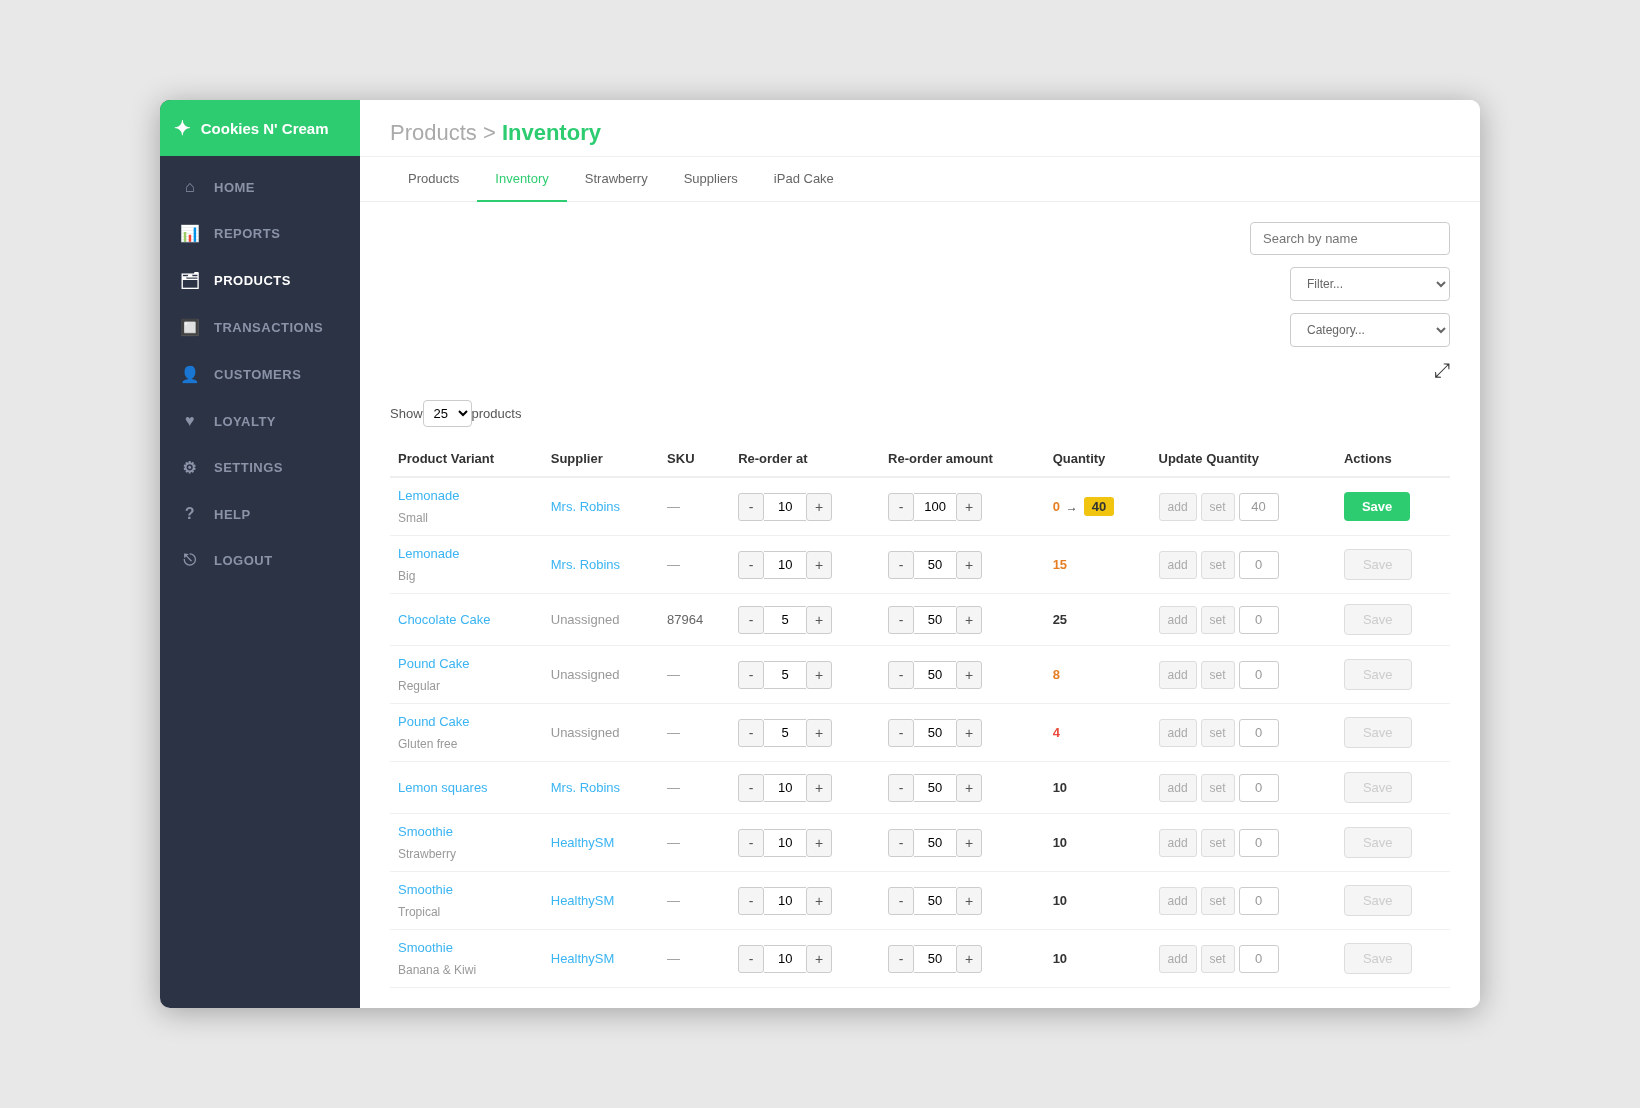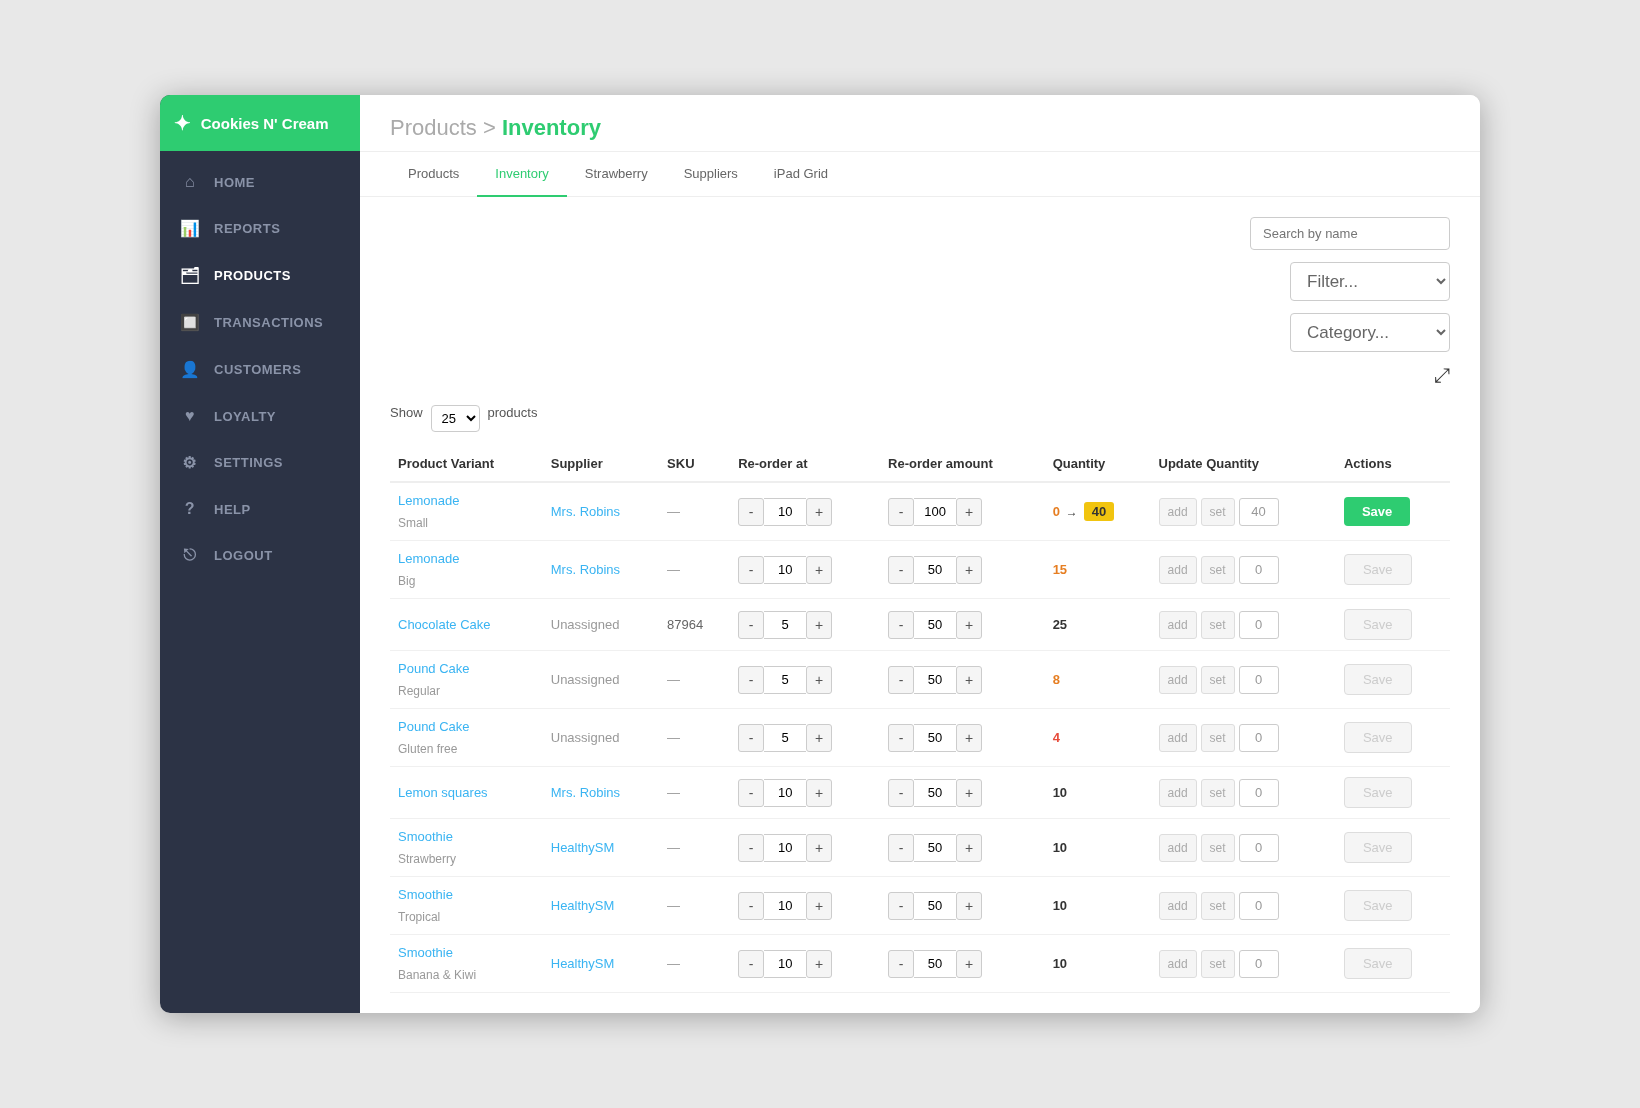--- a/index.html
+++ b/index.html
@@ -24,25 +24,25 @@
     .breadcrumb span.active { color: #2ecc71; font-weight: 700; }
 
     
     .tabs { display: flex; gap: 0; padding: 0 30px; border-bottom: 1px solid #eee; }
     .tab { padding: 14px 18px; font-size: 13px; color: #666; cursor: pointer; border-bottom: 2px solid transparent; margin-bottom: -1px; }
     .tab.active { color: #2ecc71; border-bottom: 2px solid #2ecc71; font-weight: 500; }
 
     
     .filters { display: flex; align-items: flex-end; gap: 12px; padding: 20px 30px 10px; flex-direction: column; }
     .search-input { border: 1px solid #ccc; border-radius: 4px; padding: 8px 12px; font-size: 13px; color: #999; width: 200px; outline: none; }
-    .filter-select { border: 1px solid #ccc; border-radius: 4px; padding: 8px 12px; font-size: 17px; color: #666; background: #fff; appearance: auto; width: 160px; }
+    .filter-select { border: 1px solid #ccc; border-radius: 4px; padding: 8px 12px; font-size: 12px; color: #666; background: #fff; appearance: auto; width: 160px; }
     .expand-icon { font-size: 20px; color: #333; cursor: pointer; margin-left: 6px; }
 
     
-    .show-bar { display: flex; gap: 8px; padding: 8px 30px 14px; font-size: 13px; color: #555; }
+    .show-bar { display: flex; align-items: center; padding: 8px 30px 14px; font-size: 13px; color: #555; }
     .show-select { border: 1px solid #ccc; border-radius: 4px; padding: 4px 6px; font-size: 13px; background: #fff; }
 
     
     .table-wrap { padding: 0 30px 20px; overflow-x: auto; }
     table { width: 100%; border-collapse: collapse; font-size: 13px; }
     thead tr { border-bottom: 2px solid #eee; }
     th { text-align: left; padding: 10px 8px; color: #333; font-weight: 600; font-size: 13px; white-space: nowrap; }
     td { padding: 10px 8px; vertical-align: middle; border-bottom: 1px solid #f0f0f0; }
     .product-name { color: #3ab4f2; font-weight: 500; cursor: pointer; }
     .product-variant { color: #999; font-size: 12px; margin-top: 8px; }
@@ -134,21 +134,21 @@
           <span>Products &gt;</span>
           <span class="active">Inventory</span>
         </span>
       </div>
 
       <div class="tabs">
         <div class="tab">Products</div>
         <div class="tab active">Inventory</div>
         <div class="tab">Strawberry</div>
         <div class="tab">Suppliers</div>
-        <div class="tab">iPad Grid</div>
+        <div class="tab">iPad Cake</div>
       </div>
 
       <div class="filters">
         <input class="search-input" type="text" placeholder="Search by name" style="">
         <select class="filter-select">
           <option>Filter...</option>
         </select>
         <select class="filter-select">
           <option>Category...</option>
         </select>

